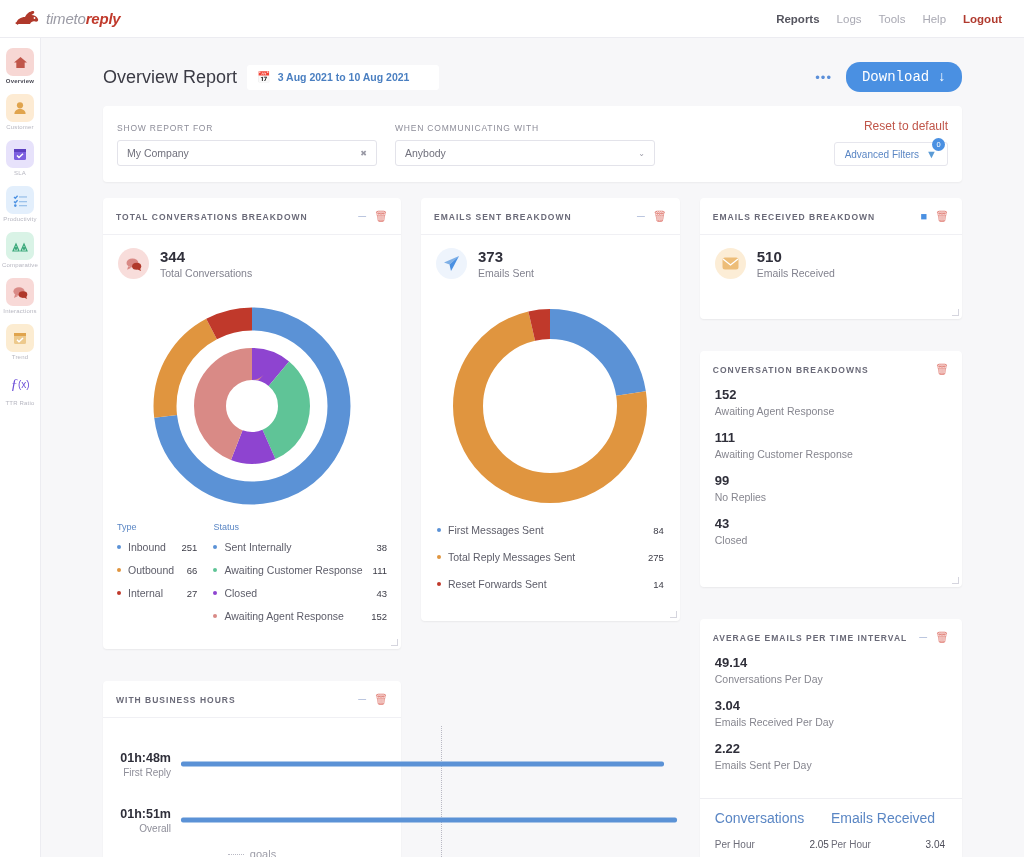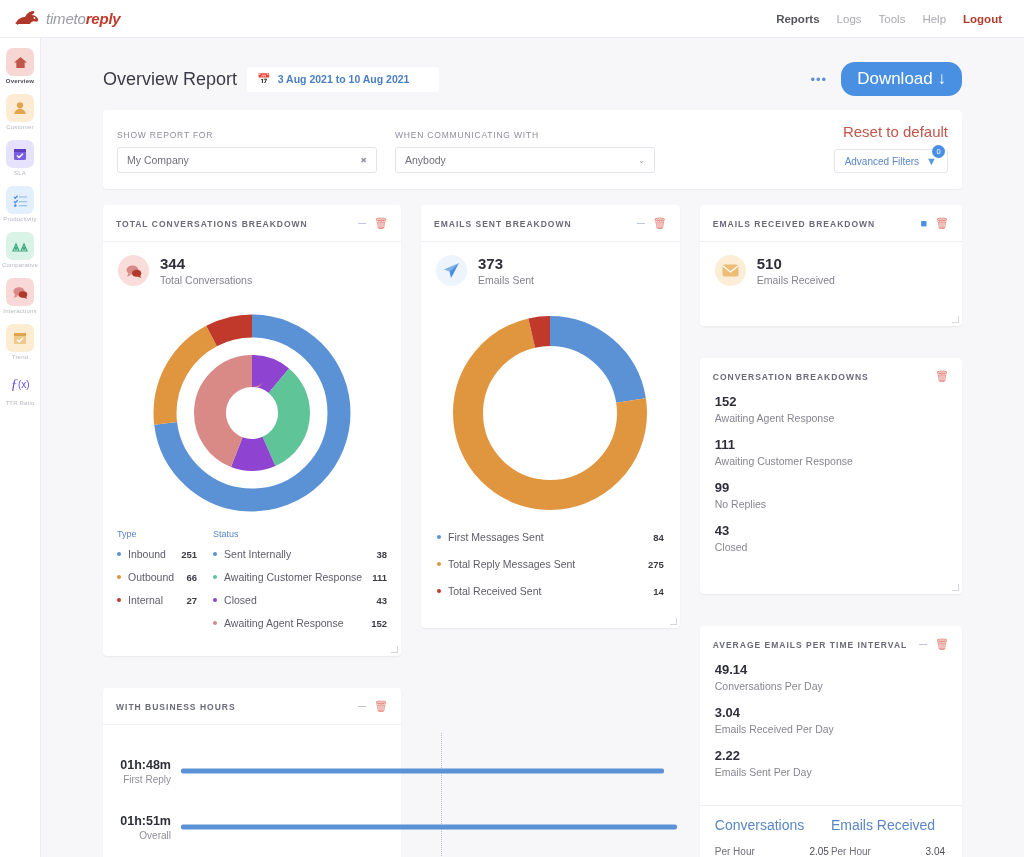--- a/index.html
+++ b/index.html
@@ -45,41 +45,41 @@
   .daterange {
     display: flex; align-items: center; gap: 7px; background: #fff;
     border-radius: 3px; padding: 6px 10px; width: 192px;
   }
   .cal-ico { color: #5b9bd5; font-size: 11px; }
   .daterange-text { font-size: 10.5px; color: #4a7fc1; font-weight: bold; }
   .head-right { display: flex; align-items: center; gap: 14px; }
   .dots { color: #5b8fd9; letter-spacing: 1px; font-size: 13px; cursor: pointer; }
   .dl-btn {
     background: #4a90e2; color: #fff; border: none; border-radius: 14px;
-    padding: 7px 16px; font-size: 17px; cursor: pointer;
-    font-family: Liberation Sans, sans-serif;
+    padding: 7px 16px; font-size: 14px; cursor: pointer;
+    font-family: Liberation Mono, monospace;
     text-align: right;
   }
 
   
   .filters {
     margin: 0 42px; background: #fff; border-radius: 4px;
     box-shadow: 0 1px 2px rgba(0,0,0,.05); padding: 13px 14px 16px;
     display: flex; align-items: flex-end; position: relative;
   }
   .fgroup { margin-right: 18px; }
   .flabel { font-size: 8.5px; letter-spacing: .8px; color: #8d8d99; margin-bottom: 7px; }
   .fselect {
     width: 260px; height: 26px; border: 1px solid #e3e3ea; border-radius: 3px;
     background: #fff; display: flex; align-items: center; padding: 0 9px;
     justify-content: space-between; font-size: 10.5px; color: #70707c; cursor: pointer;
   }
   .chev { color: #9a9aa6; font-size: 8px; }
   .filters-right { margin-left: auto; text-align: right; }
-  .reset { font-size: 15px; color: #c0564a; cursor: pointer; display: block; margin-bottom: 9px; }
+  .reset { font-size: 12px; color: #c0564a; cursor: pointer; display: block; margin-bottom: 9px; }
   .advf {
     display: inline-flex; align-items: center; gap: 7px; border: 1px solid #e6e6ed;
     border-radius: 3px; padding: 5px 10px; background: #fff; cursor: pointer; position: relative;
   }
   .advf-text { font-size: 10px; color: #5a86c4; }
   .funnel { color: #5b9bd5; font-size: 11px; }
   .badge {
     position: absolute; top: -5px; right: 2px; background: #4a90e2; color: #fff;
     width: 13px; height: 13px; border-radius: 50%; font-size: 7.5px;
     display: flex; align-items: center; justify-content: center;
@@ -111,21 +111,21 @@
   }
   .kpi-num { font-size: 15px; font-weight: bold; color: #2f2f3a; line-height: 1.25; }
   .kpi-lbl { font-size: 10.5px; color: #83838f; }
 
   .donut-wrap { padding: 6px 0 4px; display: flex; justify-content: center; }
   .legend-cols { display: flex; padding: 4px 14px 16px; gap: 16px; }
   .legend-col .lg-head { font-size: 9px; color: #5a86c4; margin-bottom: 9px; }
   .lg-row { display: flex; align-items: center; font-size: 10.5px; color: #5d5d69; margin-bottom: 11px; }
   .dot { width: 4px; height: 4px; border-radius: 50%; margin-right: 7px; flex: 0 0 auto; }
   .lg-name { white-space: nowrap; }
-  .lg-val { font-size: 9.5px; font-weight: bold; color: #3c3c47; margin-left: auto; padding-left: 10px; }
+  .lg-val { font-size: 9.5px; font-weight: normal; color: #3c3c47; margin-left: auto; padding-left: 10px; }
   .legend-rows { padding: 6px 16px 16px; }
   .legend-rows .lg-row { margin-bottom: 15px; }
 
   .stat-list { padding: 6px 15px 14px; }
   .stat { margin-bottom: 13px; }
   .stat-num { font-size: 13px; font-weight: bold; color: #2f2f3a; }
   .stat-lbl { font-size: 10.5px; color: #86868f; margin-top: 3px; }
 
   .mini-table { border-top: 1px solid #eeeef2; padding: 11px 15px 0; display: flex; }
   .mt-col { flex: 1; }
@@ -453,21 +453,21 @@
             <span class="lg-name">First Messages Sent</span>
             <span class="lg-val">84</span>
           </div>
           <div class="lg-row">
             <span class="dot" style="background:#e0953f"></span>
             <span class="lg-name">Total Reply Messages Sent</span>
             <span class="lg-val">275</span>
           </div>
           <div class="lg-row">
             <span class="dot" style="background:#c0392b"></span>
-            <span class="lg-name">Total Received Sent</span>
+            <span class="lg-name">Reset Forwards Sent</span>
             <span class="lg-val">14</span>
           </div>
         </div>
         <span class="resize"></span>
       </div>
     </div>
 
     <div class="col col-c">
       <div class="card">
         <div class="card-head">

